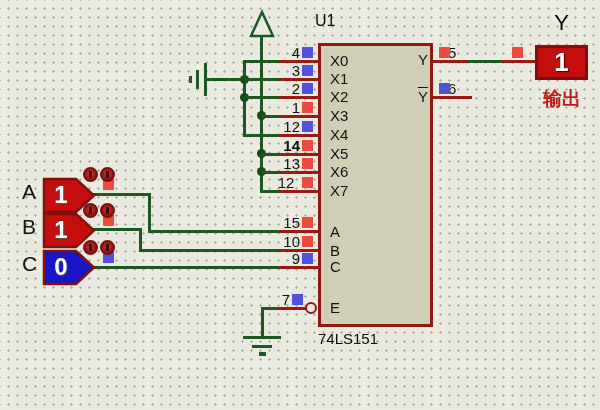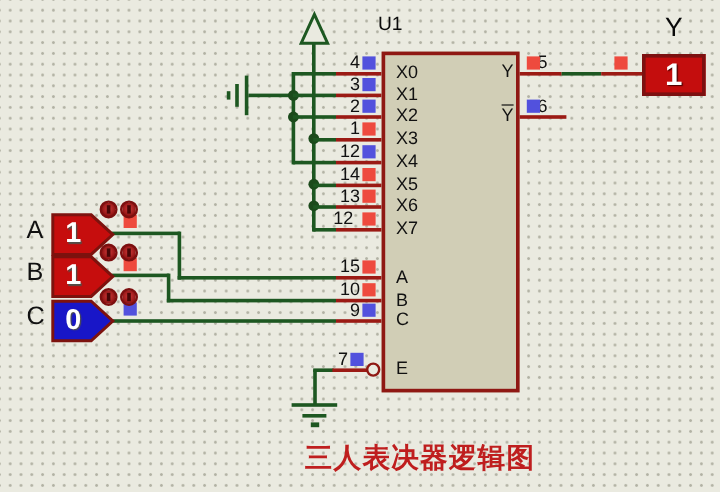--- a/index.html
+++ b/index.html
@@ -79,21 +79,21 @@
   <span class="num" style="left:272px;top:45px;">4</span>
   <span class="sq" style="left:302px;top:47px;" data-state="0"></span>
   <span class="num" style="left:272px;top:63px;">3</span>
   <span class="sq" style="left:302px;top:65px;" data-state="0"></span>
   <span class="num" style="left:272px;top:81px;">2</span>
   <span class="sq" style="left:302px;top:83px;" data-state="0"></span>
   <span class="num" style="left:272px;top:100px;">1</span>
   <span class="sq" style="left:302px;top:102px;" data-state="1"></span>
   <span class="num" style="left:272px;top:119px;">12</span>
   <span class="sq" style="left:302px;top:121px;" data-state="0"></span>
-  <span class="num" style="left:272px;top:138px;">14</span>
+  <span class="num" style="left:272px;top:138px;font-weight:bold;">14</span>
   <span class="sq" style="left:302px;top:140px;" data-state="1"></span>
   <span class="num" style="left:272px;top:156px;">13</span>
   <span class="sq" style="left:302px;top:158px;" data-state="1"></span>
   <span class="num" style="left:272px;top:175px;text-align:center;">12</span>
   <span class="sq" style="left:302px;top:177px;" data-state="1"></span>
 
   <div class="w" style="left:93px;top:193px;width:57px;height:3px;"></div>
   <div class="w" style="left:148px;top:193px;width:3px;height:40px;"></div>
   <div class="w" style="left:148px;top:230px;width:132px;height:3px;"></div>
   <div class="w" style="left:93px;top:228px;width:48px;height:3px;"></div>
@@ -117,20 +117,21 @@
   <div class="bub"></div>
   <span class="num" style="left:262px;top:292px;">7</span>
   <span class="sq" style="left:292px;top:294px;" data-state="0"></span>
   <div class="w" style="left:261px;top:308px;width:3px;height:30px;"></div>
   <div class="w" style="left:243px;top:336px;width:38px;height:3px;"></div>
   <div class="w" style="left:252px;top:345px;width:20px;height:3px;"></div>
   <div class="w" style="left:259px;top:352px;width:7px;height:4px;"></div>
 
   <div class="chip"></div>
   <span class="ref">U1</span>
+  <span class="part">74LS151</span>
 
   <span class="lbl" style="left:330px;top:53px;">X0</span>
   <span class="lbl" style="left:330px;top:71px;">X1</span>
   <span class="lbl" style="left:330px;top:89px;">X2</span>
   <span class="lbl" style="left:330px;top:108px;">X3</span>
   <span class="lbl" style="left:330px;top:127px;">X4</span>
   <span class="lbl" style="left:330px;top:146px;">X5</span>
   <span class="lbl" style="left:330px;top:164px;">X6</span>
   <span class="lbl" style="left:330px;top:183px;">X7</span>
   <span class="lbl" style="left:330px;top:224px;">A</span>
@@ -146,20 +147,21 @@
   <span class="sq" style="left:439px;top:47px;" data-state="1"></span>
   <span class="num" style="left:448px;top:45px;width:14px;text-align:left;">5</span>
   <span class="sq" style="left:512px;top:47px;" data-state="1"></span>
 
   <div class="p" style="left:433px;top:96px;width:39px;height:3px;"></div>
   <span class="sq" style="left:439px;top:83px;" data-state="0"></span>
   <span class="num" style="left:448px;top:81px;width:14px;text-align:left;">6</span>
 
   <span class="probename">Y</span>
   <div class="probe">1</div>
+  <span class="probecap">输出</span>
 
   <span class="inlabel" style="left:22px;top:180px;">A</span>
   <svg class="ls" style="left:42px;top:177px;" width="54" height="37">
     <polygon points="2,2 34,2 52,18.5 34,35 2,35" fill="#c60d0d" stroke="#7d120e" stroke-width="2.5"></polygon>
   </svg>
   <span class="lsval" style="left:45px;top:181px;">1</span>
   <div class="tg" style="left:83px;top:167px;"></div>
   <div class="tg" style="left:100px;top:167px;"></div>
   <span class="sq" style="left:103px;top:179px;z-index:1;" data-state="1"></span>
 
@@ -174,15 +176,14 @@
 
   <span class="inlabel" style="left:22px;top:252px;">C</span>
   <svg class="ls" style="left:42px;top:249px;" width="54" height="37">
     <polygon points="2,2 34,2 52,18.5 34,35 2,35" fill="#1816c8" stroke="#7d120e" stroke-width="2.5"></polygon>
   </svg>
   <span class="lsval" style="left:45px;top:253px;">0</span>
   <div class="tg" style="left:83px;top:240px;"></div>
   <div class="tg" style="left:100px;top:240px;"></div>
   <span class="sq" style="left:103px;top:252px;z-index:1;" data-state="0"></span>
 
-  <span class="title">三人表决器逻辑图</span>
 
 </div>
 
 </body></html>

